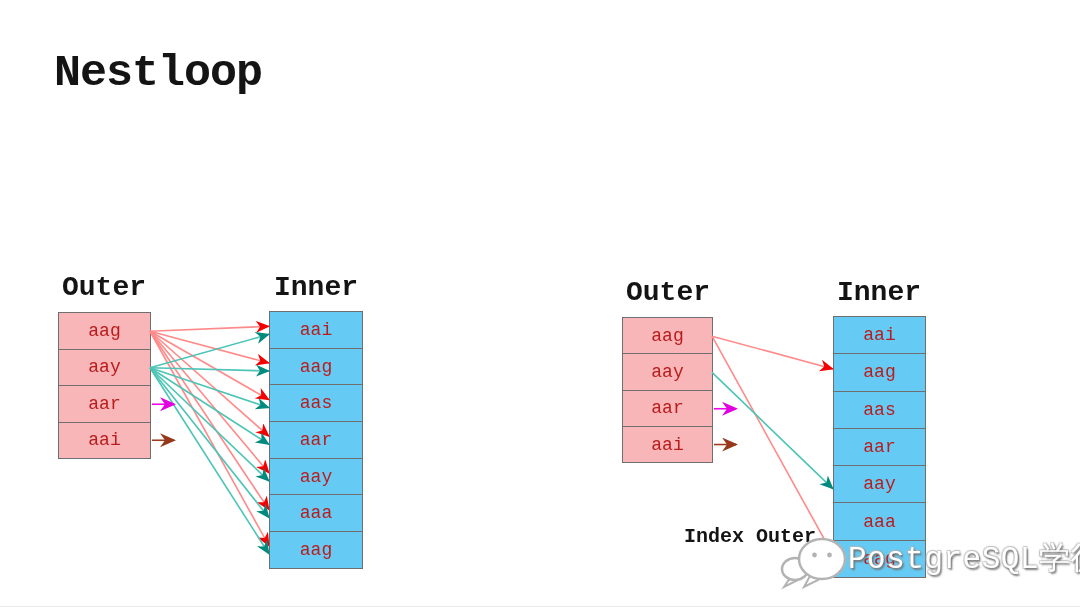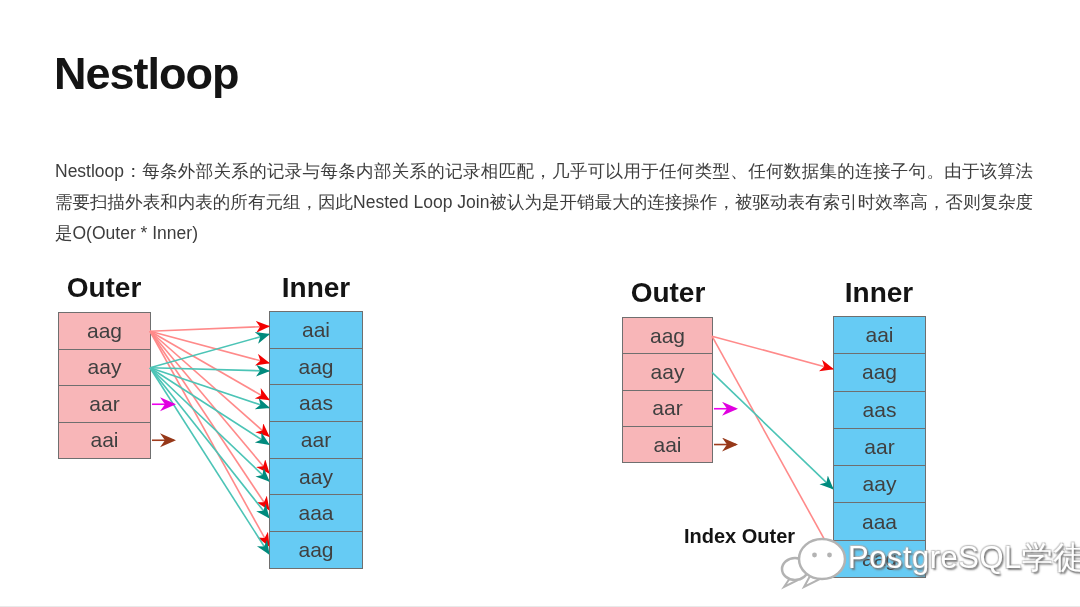--- a/index.html
+++ b/index.html
@@ -1,39 +1,39 @@
 <!DOCTYPE html>
 <html><head>
 <meta charset="utf-8">
 <style>
   html,body{margin:0;padding:0;background:#fff;}
   #stage{
     position:relative;width:1080px;height:607px;background:#ffffff;overflow:hidden;
-    font-family:Liberation Sans, sans-serif;
+    font-family:Liberation Mono, monospace;
     --outer-fill:#f8b6b8;--inner-fill:#66cbf4;--table-border:#6f6f6f;
   }
   .page-title{
     position:absolute;left:54px;top:48px;margin:0;
     font-size:45px;font-weight:bold;letter-spacing:-1px;color:#141414;
   }
   .description{
     position:absolute;left:55px;top:156px;width:978px;margin:0;
     font-size:17.5px;line-height:31px;color:#3d3d3d;text-align:justify;
   }
   .col-hdr{
     position:absolute;width:100px;text-align:center;
     font-size:28px;font-weight:bold;color:#141414;
   }
   .jtable{
     position:absolute;border:1px solid var(--table-border);box-sizing:border-box;z-index:2;
   }
   .jtable .trow{
     display:flex;align-items:center;justify-content:center;
     border-bottom:1px solid var(--table-border);
-    font-size:21px;color:#404040;
+    font-size:18px;color:#b91c1c;
   }
   .jtable .trow:last-child{border-bottom:none;}
   .outer-table .trow{background:var(--outer-fill);}
   .inner-table .trow{background:var(--inner-fill);}
   .t-lo .trow{height:35.5px;}
   .t-li .trow{height:35.7px;}
   .t-ro .trow{height:35.3px;}
   .t-ri .trow{height:36.3px;}
   .caption{
     position:absolute;font-size:20px;font-weight:bold;color:#141414;z-index:1;white-space:nowrap;
@@ -51,21 +51,20 @@
   }
   .bottom-edge{position:absolute;left:0;bottom:0;width:1080px;height:1px;background:#e9e9e9;}
 </style>
 </head>
 <body>
 
 <div id="stage" style="--outer-fill: #f8b6b8; --inner-fill: #66cbf4; --table-border: #6f6f6f;">
 
   <h1 class="page-title">Nestloop</h1>
 
-  <p class="description">Nestloop：每条外部关系的记录与每条内部关系的记录相匹配，几乎可以用于任何类型、任何数据集的连接子句。由于该算法需要扫描外表和内表的所有元组，因此Nested Loop Join被认为是开销最大的连接操作，被驱动表有索引时效率高，否则复杂度是O(Outer * Inner)</p>
 
   <svg id="arrows" width="1080" height="607">
     <defs>
       <marker id="head-red" markerUnits="userSpaceOnUse" markerWidth="16" markerHeight="14" refX="13" refY="6" orient="auto">
         <path d="M0,0 L14,6 L0,12 L4,6 Z" fill="#f40000"></path>
       </marker>
       <marker id="head-teal" markerUnits="userSpaceOnUse" markerWidth="16" markerHeight="14" refX="13" refY="6" orient="auto">
         <path d="M0,0 L14,6 L0,12 L4,6 Z" fill="#008a7d"></path>
       </marker>
       <marker id="head-magenta" markerUnits="userSpaceOnUse" markerWidth="18" markerHeight="16" refX="14" refY="7" orient="auto">

